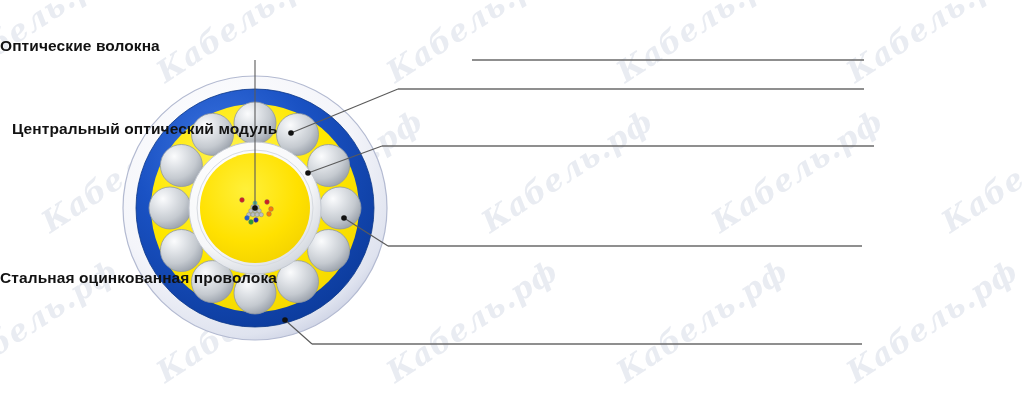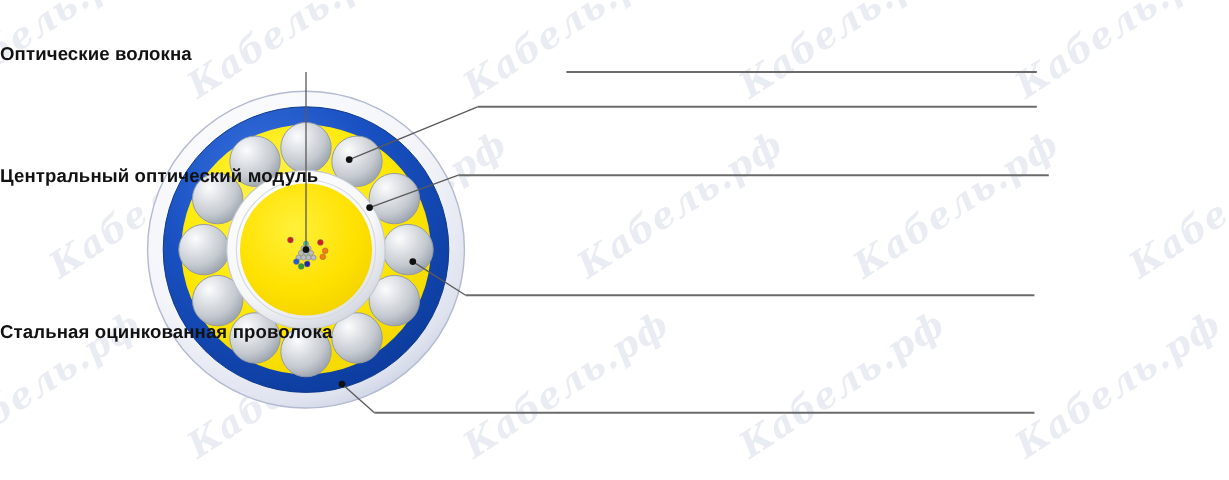--- a/index.html
+++ b/index.html
@@ -167,16 +167,16 @@
         <path d="M344,218 L388,246" fill="none" stroke="#5a5a5a" stroke-width="1.1"></path>
         <line x1="388" y1="246" x2="862" y2="246" stroke="#6a6a6a" stroke-width="1.6"></line>
         <circle cx="344" cy="218" r="2.8" fill="#111111"></circle>
         <path d="M285,320 L312,344" fill="none" stroke="#5a5a5a" stroke-width="1.1"></path>
         <line x1="312" y1="344" x2="862" y2="344" stroke="#6a6a6a" stroke-width="1.6"></line>
         <circle cx="285" cy="320" r="2.8" fill="#111111"></circle>
       </g>
   </svg>
 
   <div class="label" style="left: 0px; top: 37px; width: 864px;">Оптические волокна</div>
-  <div class="label" style="left: 0px; top: 139px; width: 874px;">Центральный оптический модуль</div>
+  <div class="label" style="left: 0px; top: 120px; width: 874px; padding-left: 12px;">Центральный оптический модуль</div>
   <div class="label" style="left: 0px; top: 236px; width: 862px; margin-top: 33px;">Стальная оцинкованная проволока</div>
 
 </div>
 
 </body></html>

